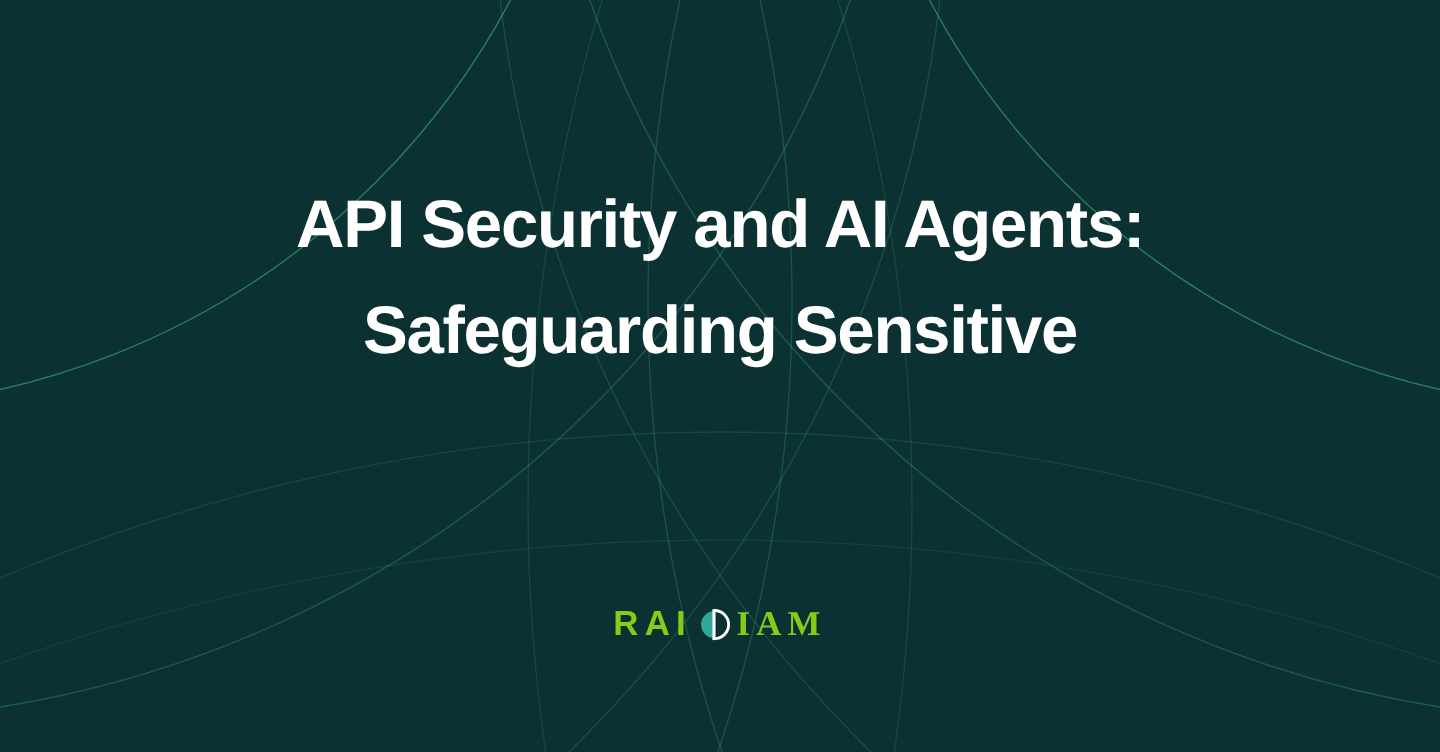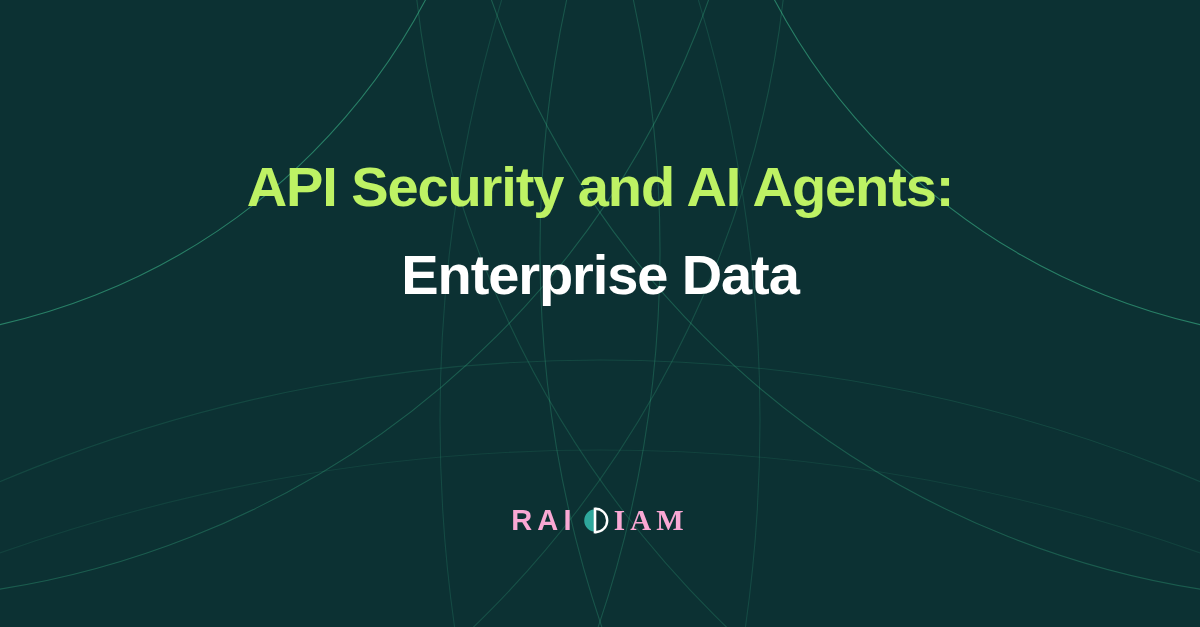--- a/index.html
+++ b/index.html
@@ -43,37 +43,37 @@
     box-sizing: border-box;
   }
   .hl-line {
     display: block;
     font-size: 56px;
     line-height: 88px;
     font-weight: 700;
     letter-spacing: -1.1px;
     white-space: nowrap;
   }
-  .hl-accent { color: #bef264; }
+  .hl-accent { color: #ffffff; }
   .hl-plain  { color: #ffffff; }
 
   
   #logo {
     position: absolute;
     left: 0;
     right: 0;
     top: 498px;
     display: flex;
     align-items: center;
     justify-content: center;
     gap: 0;
     height: 44px;
   }
   .logo-word {
-    color: #f9a8d4;
+    color: #84cc16;
     font-size: 29px;
     font-weight: 700;
     letter-spacing: 5.2px;
     line-height: 1;
     display: inline-block;
   }
   .logo-word.left  { margin-right: 4px; }
   .logo-word.right { margin-left: 4px; letter-spacing: 5.2px; font-family: Liberation Serif, serif; }
   #logo-mark {
     display: inline-block;
@@ -106,21 +106,21 @@
 
       <circle cx="600" cy="1900" r="1540" opacity="0.16"></circle>
       <circle cx="600" cy="2250" r="1800" opacity="0.12"></circle>
     </g>
   </svg>
 
   <div id="content">
 
     <div id="headline">
       <span class="hl-line hl-accent">API Security and AI Agents:</span>
-      <span class="hl-line hl-plain">Enterprise Data</span>
+      <span class="hl-line hl-plain">Safeguarding Sensitive</span>
     </div>
 
     <div id="logo">
       <span class="logo-word left">RAI</span>
 
       <span id="logo-mark">
         <svg viewBox="0 0 27 29" width="27" height="29" aria-hidden="true">
 
           <path d="M13.5 3.2 A11.3 11.3 0 0 0 13.5 25.8 Z" fill="#2ea79c"></path>
 

